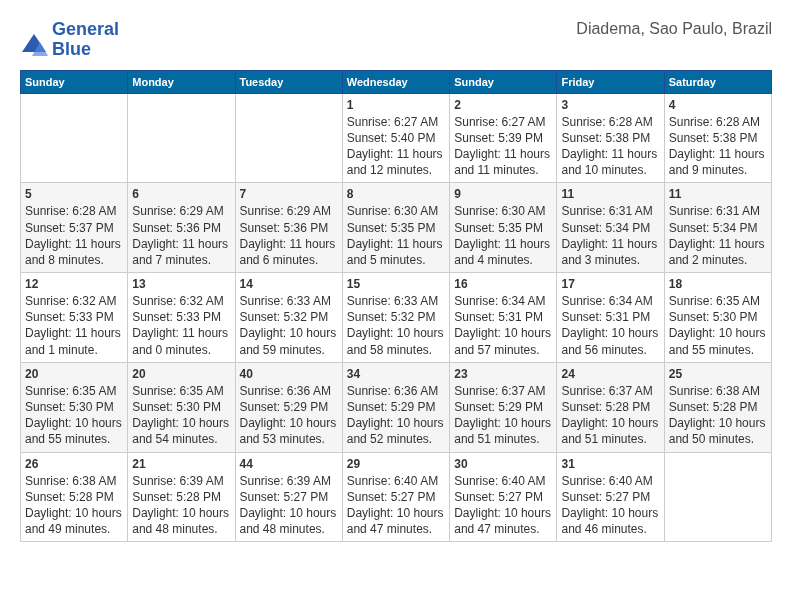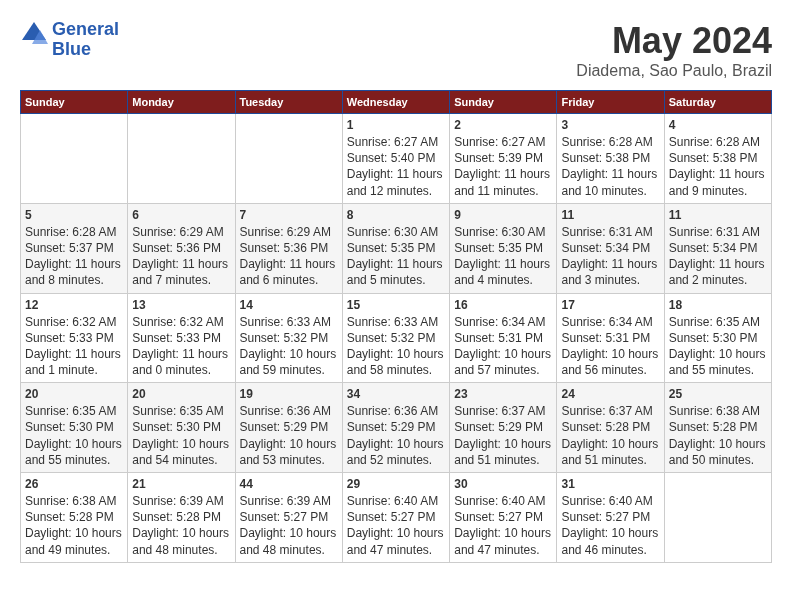--- a/index.html
+++ b/index.html
@@ -11,21 +11,21 @@
       padding: 20px;
     }
     .header-area {
       display: flex;
       justify-content: space-between;
       align-items: flex-start;
       margin-bottom: 10px;
     }
     .logo {
       display: flex;
-      align-items: flex-start;
+      align-items: flex-end;
     }
     .logo-text {
       font-size: 18px;
       font-weight: bold;
       color: #333;
       line-height: 1.1;
     }
     .logo-text span {
       color: #2a5db0;
     }
@@ -45,21 +45,21 @@
     .location-title {
       font-size: 16px;
       color: #555;
     }
     .calendar {
       width: 100%;
       border-collapse: collapse;
       font-size: 10px;
     }
     .calendar thead th {
-      background-color: #7f1d1d;
+      background-color: #0369a1;
       color: white;
       padding: 5px 4px;
       text-align: left;
       font-size: 11px;
       font-weight: bold;
       border: 1px solid #1e4a9a;
     }
     .calendar tbody td {
       vertical-align: top;
       border: 1px solid #ccc;
@@ -95,21 +95,20 @@
     <svg class="logo-icon" viewBox="0 0 28 28">
       <polygon points="14,2 26,20 2,20" fill="#2a5db0"></polygon>
       <polygon points="20,10 28,24 12,24" fill="#5588dd" opacity="0.7"></polygon>
     </svg>
     <div class="logo-text">
       <div><span>General</span></div>
       <div><span>Blue</span></div>
     </div>
   </div>
   <div class="title-area">
-    <div class="month-title">May 2024</div>
     <div class="location-title">Diadema, Sao Paulo, Brazil</div>
   </div>
 </div>
 
 <table class="calendar">
   <thead>
     <tr>
     <th>Sunday</th>
         <th>Monday</th>
         <th>Tuesday</th>
@@ -244,21 +243,21 @@
 Sunset: 5:30 PM
 Daylight: 10 hours and 55 minutes.</div>
         </td>
         <td>
           <span class="day-number">20</span>
           <div class="day-info">Sunrise: 6:35 AM
 Sunset: 5:30 PM
 Daylight: 10 hours and 54 minutes.</div>
         </td>
         <td>
-          <span class="day-number">19</span>
+          <span class="day-number">40</span>
           <div class="day-info">Sunrise: 6:36 AM
 Sunset: 5:29 PM
 Daylight: 10 hours and 53 minutes.</div>
         </td>
         <td>
           <span class="day-number">34</span>
           <div class="day-info">Sunrise: 6:36 AM
 Sunset: 5:29 PM
 Daylight: 10 hours and 52 minutes.</div>
         </td>

